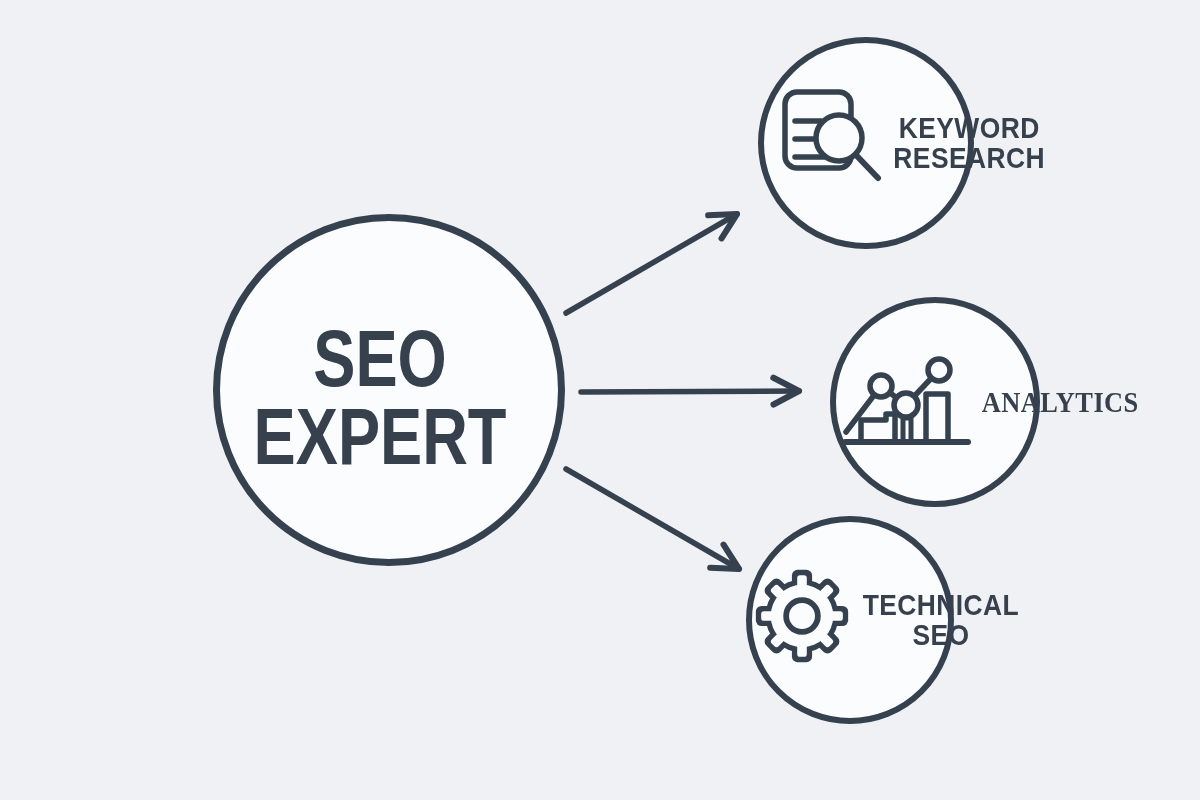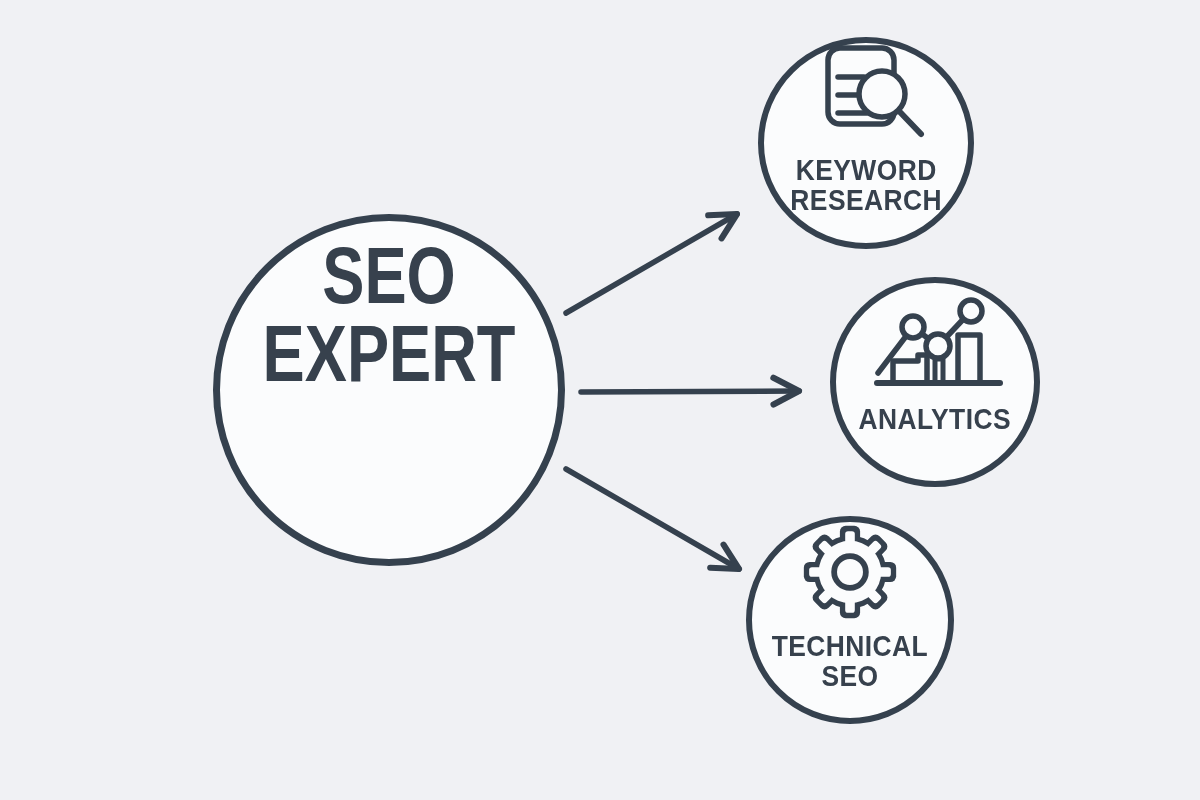--- a/index.html
+++ b/index.html
@@ -10,25 +10,25 @@
     position:relative;
   }
   .canvas{position:absolute;inset:0;width:1200px;height:800px;}
   .connector-layer{position:absolute;left:0;top:0;pointer-events:none;}
   .node{
     position:absolute;
     border:6px solid #35414e;
     border-radius:50%;
     background:#fbfcfd;
     box-sizing:border-box;
-    display:flex;flex-direction:column;align-items:center;justify-content:flex-start;
+    display:flex;align-items:center;justify-content:flex-start;
   }
   .node-main{left:213px;top:214px;width:352px;height:352px;border-width:7px;}
   .node-keyword{left:758px;top:37px;width:216px;height:212px;}
-  .node-analytics{left:830px;top:277px;width:210px;height:210px;}
+  .node-analytics{left:830px;top:297px;width:210px;height:210px;font-family:Liberation Serif, serif;}
   .node-technical{left:746px;top:516px;width:208px;height:208px;}
 
   .main-title{
     margin-top:16px;
     color:#37414d;
     font-size:80px;font-weight:700;line-height:0.97;
     text-align:center;letter-spacing:0px;
     transform:scaleX(0.79);
     transform-origin:center center;
     white-space:nowrap;

